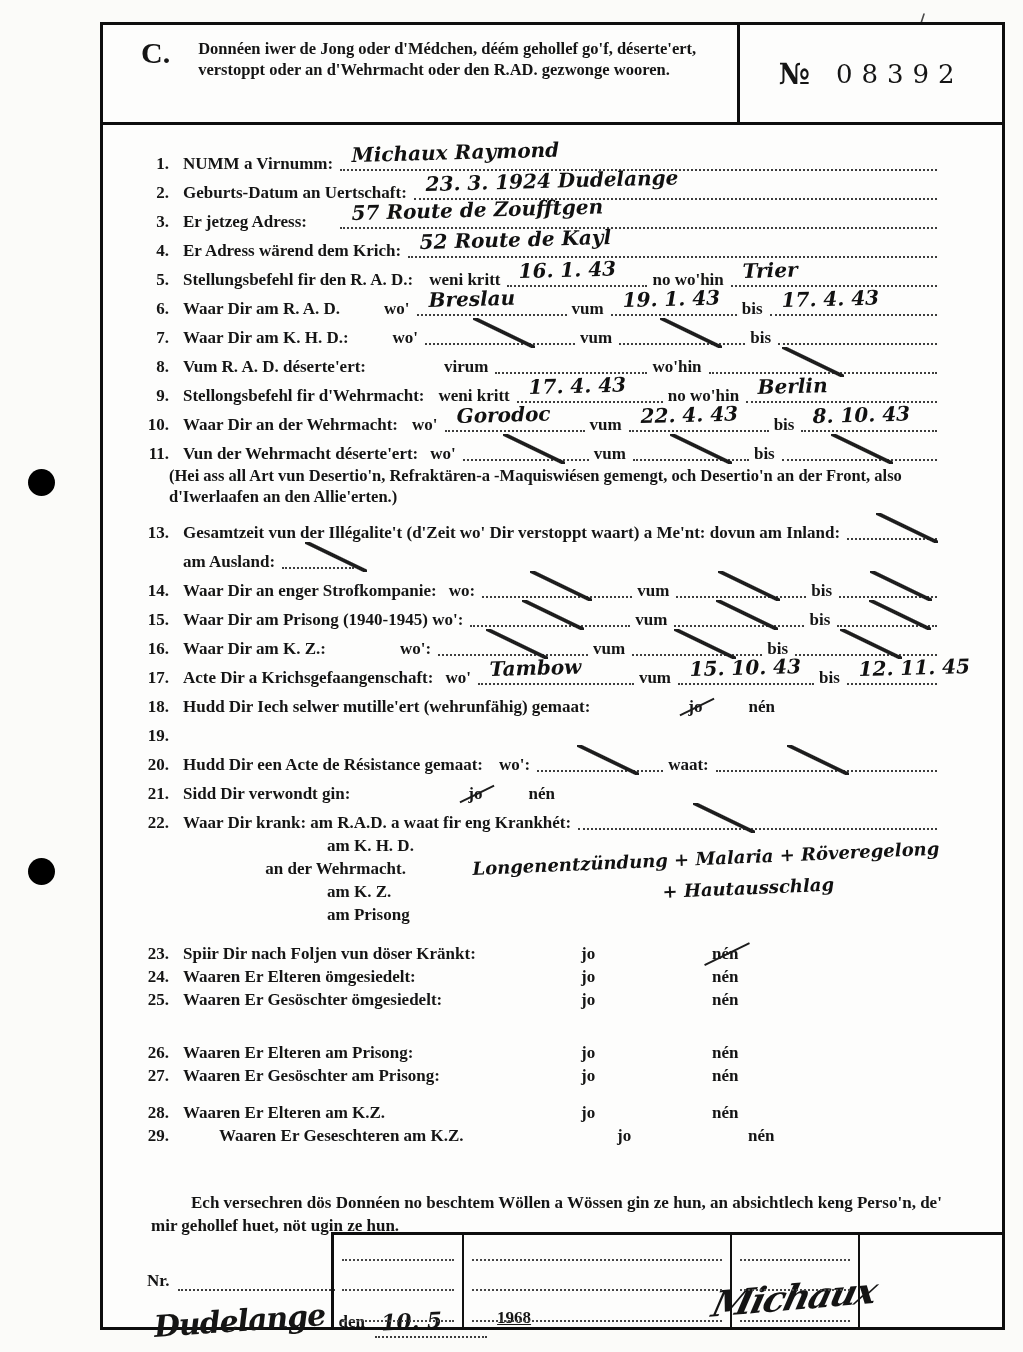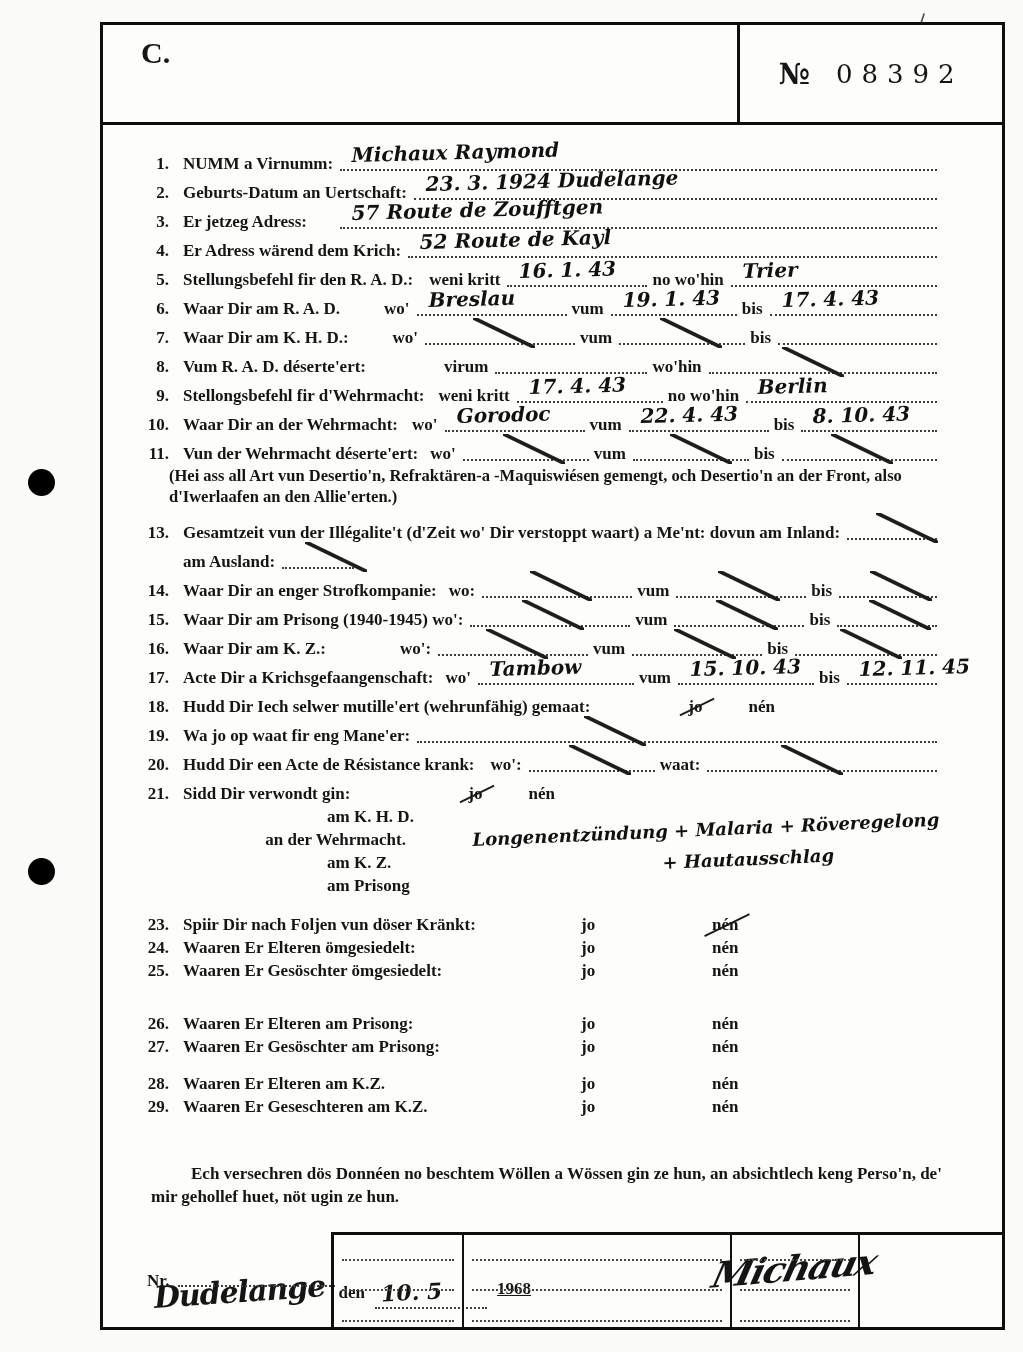--- a/index.html
+++ b/index.html
@@ -59,21 +59,21 @@
   .den{align-self:flex-end;padding-bottom:10px;}
   .date-fill{display:inline-block;position:relative;width:112px;border-bottom:2px dotted #3d3d3d;height:16px;margin:0 8px 4px 6px;}
   .date-hval{position:absolute;left:6px;bottom:2px;font-family:"DejaVu Serif",serif;font-style:italic;font-weight:700;font-size:22px;white-space:nowrap;transform:rotate(-3deg);}
   .year{align-self:flex-end;padding-bottom:14px;text-decoration:underline;}
   .signature{
     position:absolute;right:128px;top:-2px;
     font-family:"DejaVu Serif",serif;font-style:italic;font-weight:700;font-size:36px;
     transform:skewX(-18deg) rotate(-5deg);letter-spacing:-2px;color:#141414;
   }
   
-  .nr-line{position:absolute;left:44px;bottom:36px;display:flex;width:188px;}
+  .nr-line{position:absolute;left:44px;bottom:36px;display:flex;align-items:flex-end;width:188px;}
   .nr-label{font-weight:700;font-size:17px;padding-right:8px;}
   .nr-dots{flex:1;border-bottom:2px dotted #3d3d3d;height:14px;}
   .ftable{
     position:absolute;left:228px;right:-3px;bottom:-3px;height:92px;
     border-top:3px solid #0e0e0e;border-left:3px solid #0e0e0e;border-right:3px solid #0e0e0e;border-bottom:3px solid #0e0e0e;
     display:grid;grid-template-columns:128px 268px 128px 1fr;grid-template-rows:repeat(3,1fr);
   }
   .fcell{position:relative;border-left:2.5px solid #111;}
   .fcell.c0{border-left:none;}
   .fcell .dotline{position:absolute;left:8px;right:8px;bottom:5px;border-bottom:2px dotted #474747;}
@@ -91,20 +91,21 @@
 
 <svg class="penmark" width="64" height="84" viewBox="0 0 64 84">
   <path d="M36 4 C 29 24 25 44 30 58 C 33 66 41 63 38 52 M 30 58 C 27 67 20 70 18 62" stroke="#4a4a4a" stroke-width="1.6" fill="none" stroke-linecap="round"></path>
 </svg>
 
 <div class="frame">
 
   <div class="header">
     <div class="header-left">
       <div class="section-letter">C.</div>
+      <div class="intro">Donnéen iwer de Jong oder d'Médchen, déém gehollef go'f, déserte'ert, verstoppt oder an d'Wehrmacht oder den R.AD. gezwonge wooren.</div>
     </div>
     <div class="numero-cell">
       <span class="numero-symbol">№</span>
       <span class="numero-value">08392</span>
     </div>
   </div>
 
   <div class="form-body" id="form-body">
       <div class="row">
         <span class="num">1.</span>
@@ -358,31 +359,25 @@
         <span class="parts">
           <span class="ptxt">Hudd Dir Iech selwer mutille'ert (wehrunfähig) gemaat:</span>
           <span class="gapsp" style="width: 92px;"></span>
           <span class="ptxt crossed">jo</span>
           <span class="gapsp" style="width: 40px;"></span>
           <span class="ptxt">nén</span>
         </span>
       </div>
       <div class="row">
         <span class="num">19.</span>
-        <span class="parts">
-          <span class="ptxt">Wa jo op waat fir eng Mane'er:</span>
-          <span class="fill grow">
-            <span class="slashmark"></span>
-          </span>
-        </span>
       </div>
       <div class="row">
         <span class="num">20.</span>
         <span class="parts">
-          <span class="ptxt">Hudd Dir een Acte de Résistance krank:</span>
+          <span class="ptxt">Hudd Dir een Acte de Résistance gemaat:</span>
           <span class="gapsp" style="width: 10px;"></span>
           <span class="ptxt">wo':</span>
           <span class="fill" style="width: 126px;">
             <span class="slashmark"></span>
           </span>
           <span class="ptxt">waat:</span>
           <span class="fill grow">
             <span class="slashmark"></span>
           </span>
         </span>
@@ -390,20 +385,29 @@
       <div class="row">
         <span class="num">21.</span>
         <span class="parts">
           <span class="ptxt">Sidd Dir verwondt gin:</span>
           <span class="gapsp" style="width: 112px;"></span>
           <span class="ptxt crossed">jo</span>
           <span class="gapsp" style="width: 40px;"></span>
           <span class="ptxt">nén</span>
         </span>
       </div>
+      <div class="row">
+        <span class="num">22.</span>
+        <span class="parts">
+          <span class="ptxt">Waar Dir krank: am R.A.D. a waat fir eng Krankhét:</span>
+          <span class="fill grow">
+            <span class="slashmark"></span>
+          </span>
+        </span>
+      </div>
       <div class="row tight">
         <span class="num"></span>
         <span class="parts">
           <span class="gapsp" style="width: 144px;"></span>
           <span class="ptxt">am K. H. D.</span>
         </span>
       </div>
       <div class="row tight">
         <span class="num"></span>
         <span class="parts">
@@ -473,21 +477,21 @@
         <span class="num">28.</span>
         <span class="parts">
           <span class="ptxt" style="width: 392px; flex-shrink: 0; margin-top: 16px;">Waaren Er Elteren am K.Z.</span>
           <span class="ptxt" style="width: 125px; flex-shrink: 0;">jo</span>
           <span class="ptxt">nén</span>
         </span>
       </div>
       <div class="row tight">
         <span class="num">29.</span>
         <span class="parts">
-          <span class="ptxt" style="width: 392px; flex-shrink: 0;">Waaren Er Geseschteren am K.Z.</span>
+          <span class="ptxt" style="width: 392px; flex-shrink: 0; margin-left: 36px;">Waaren Er Geseschteren am K.Z.</span>
           <span class="ptxt" style="width: 125px; flex-shrink: 0;">jo</span>
           <span class="ptxt">nén</span>
         </span>
       </div>
     </div>
 
   <div class="declaration">Ech versechren dös Donnéen no beschtem Wöllen a Wössen gin ze hun, an absichtlech keng Perso'n, de' mir gehollef huet, nöt ugin ze hun.</div>
 
   <div class="dateline">
     <span class="place-hw">Dudelange</span>

